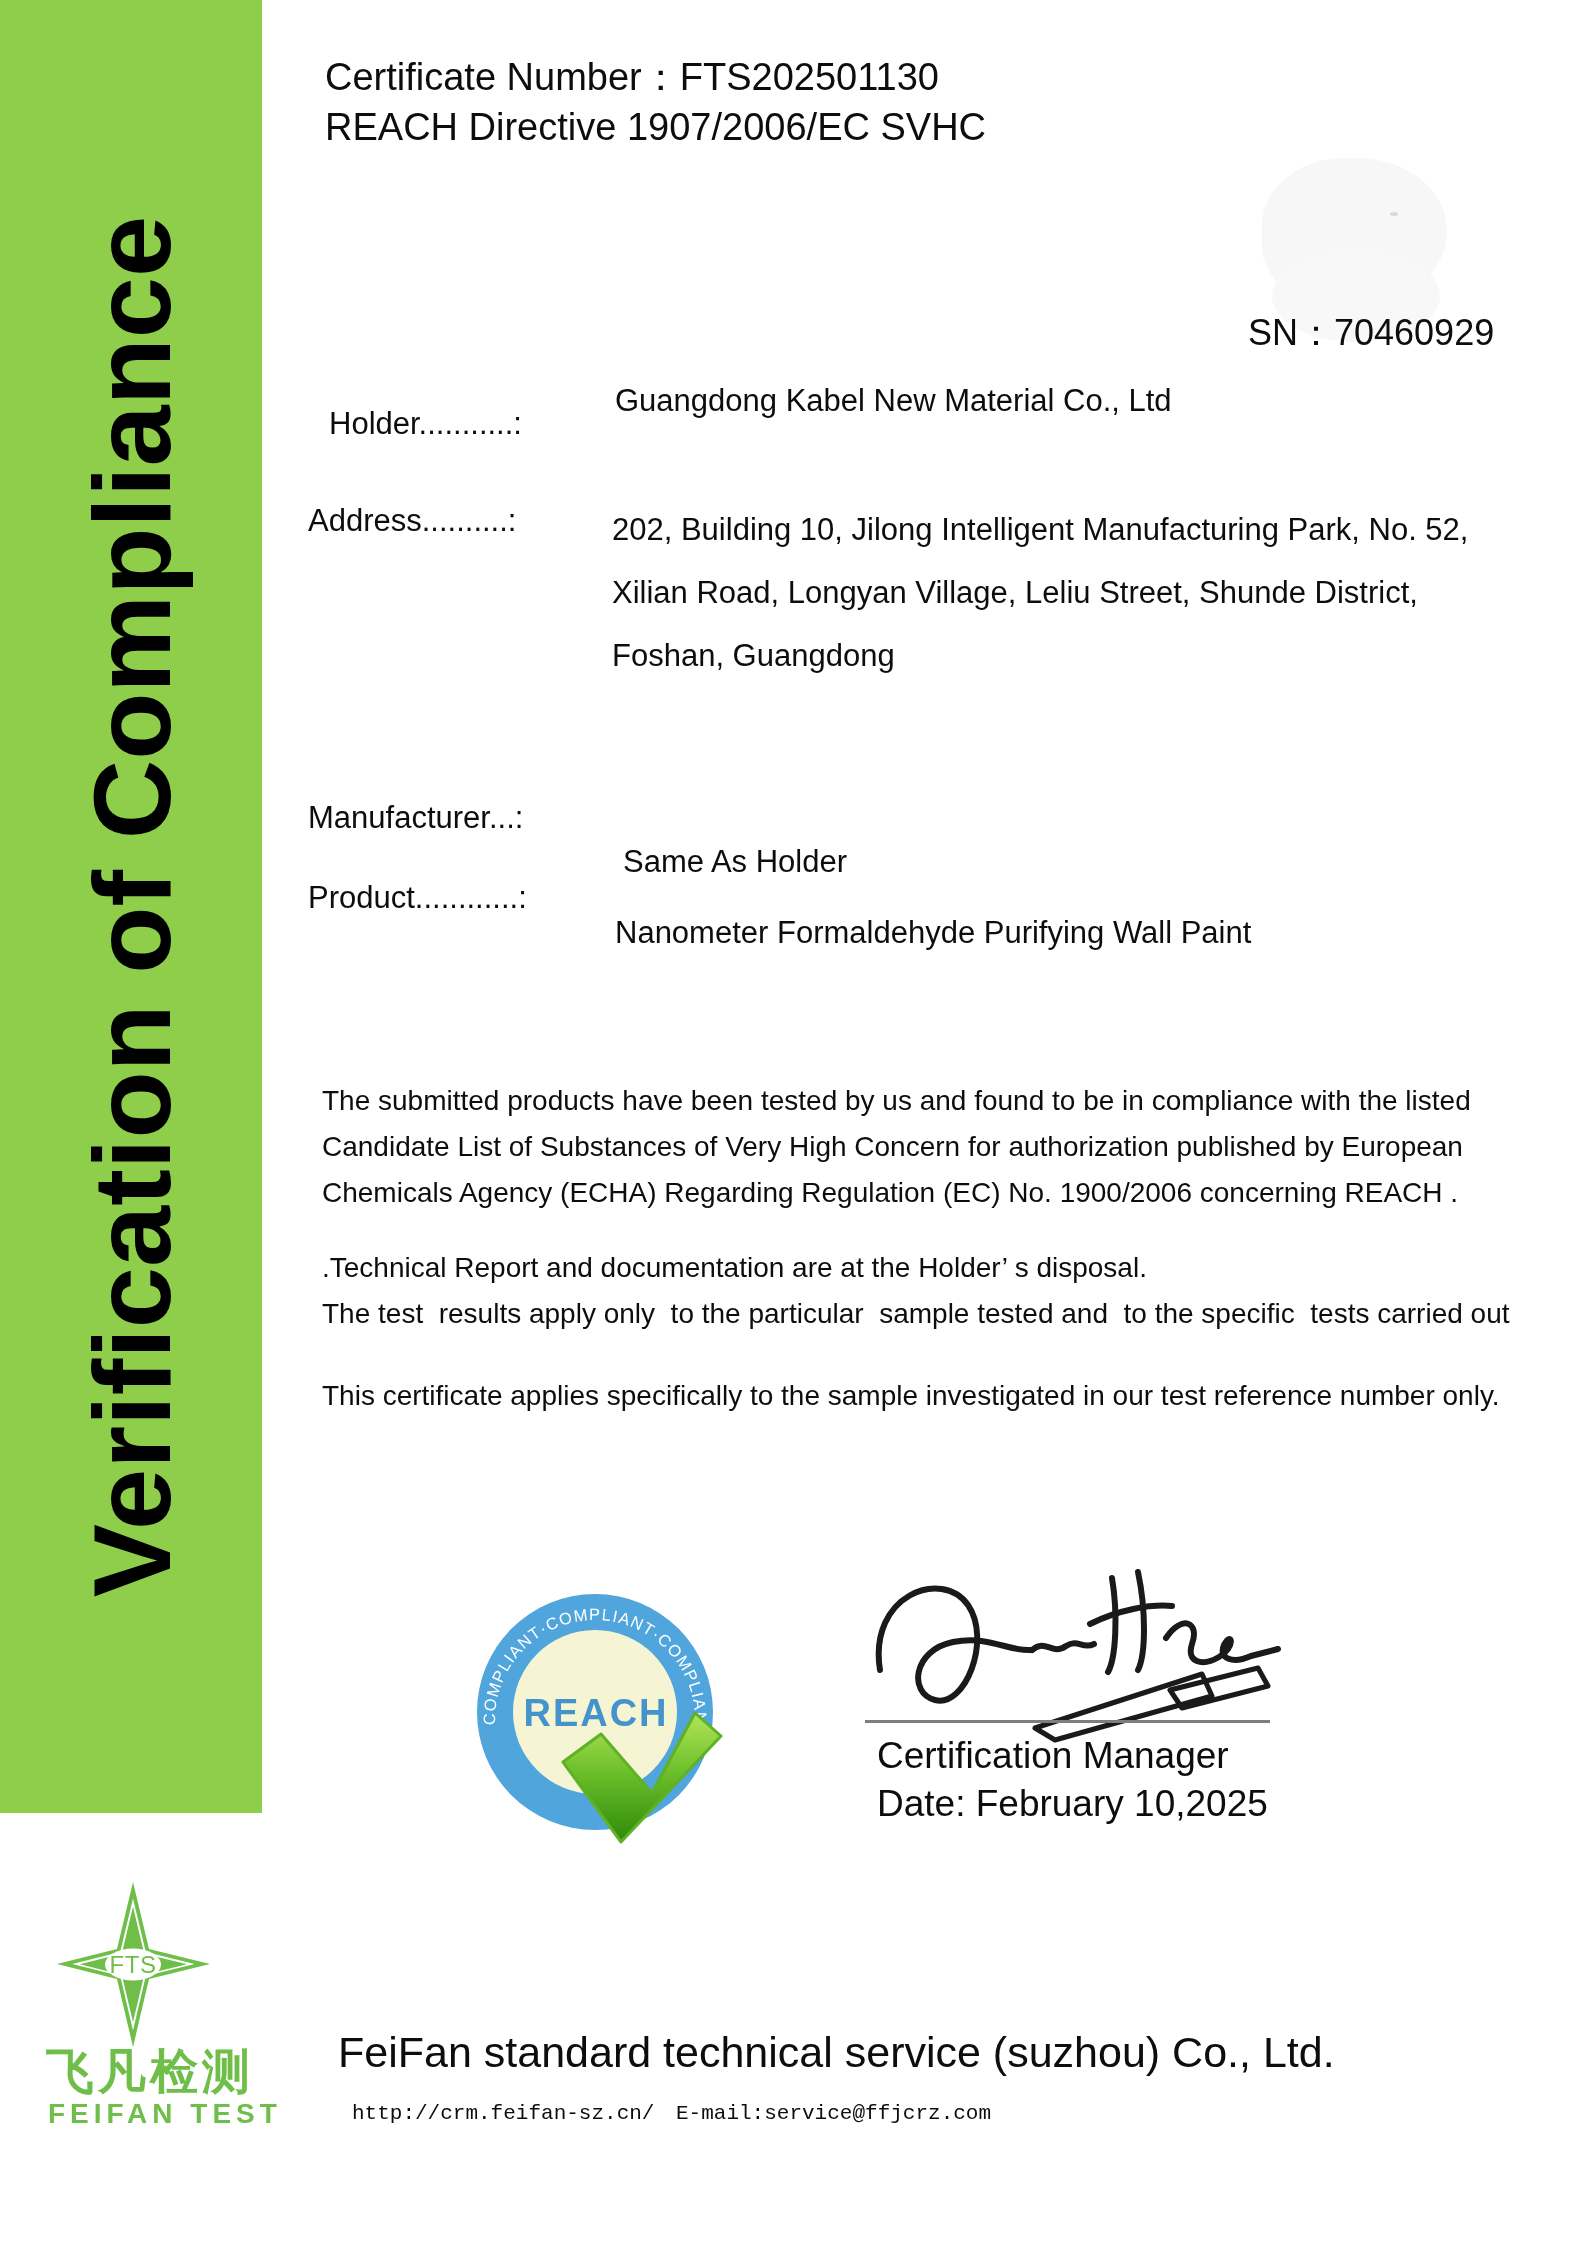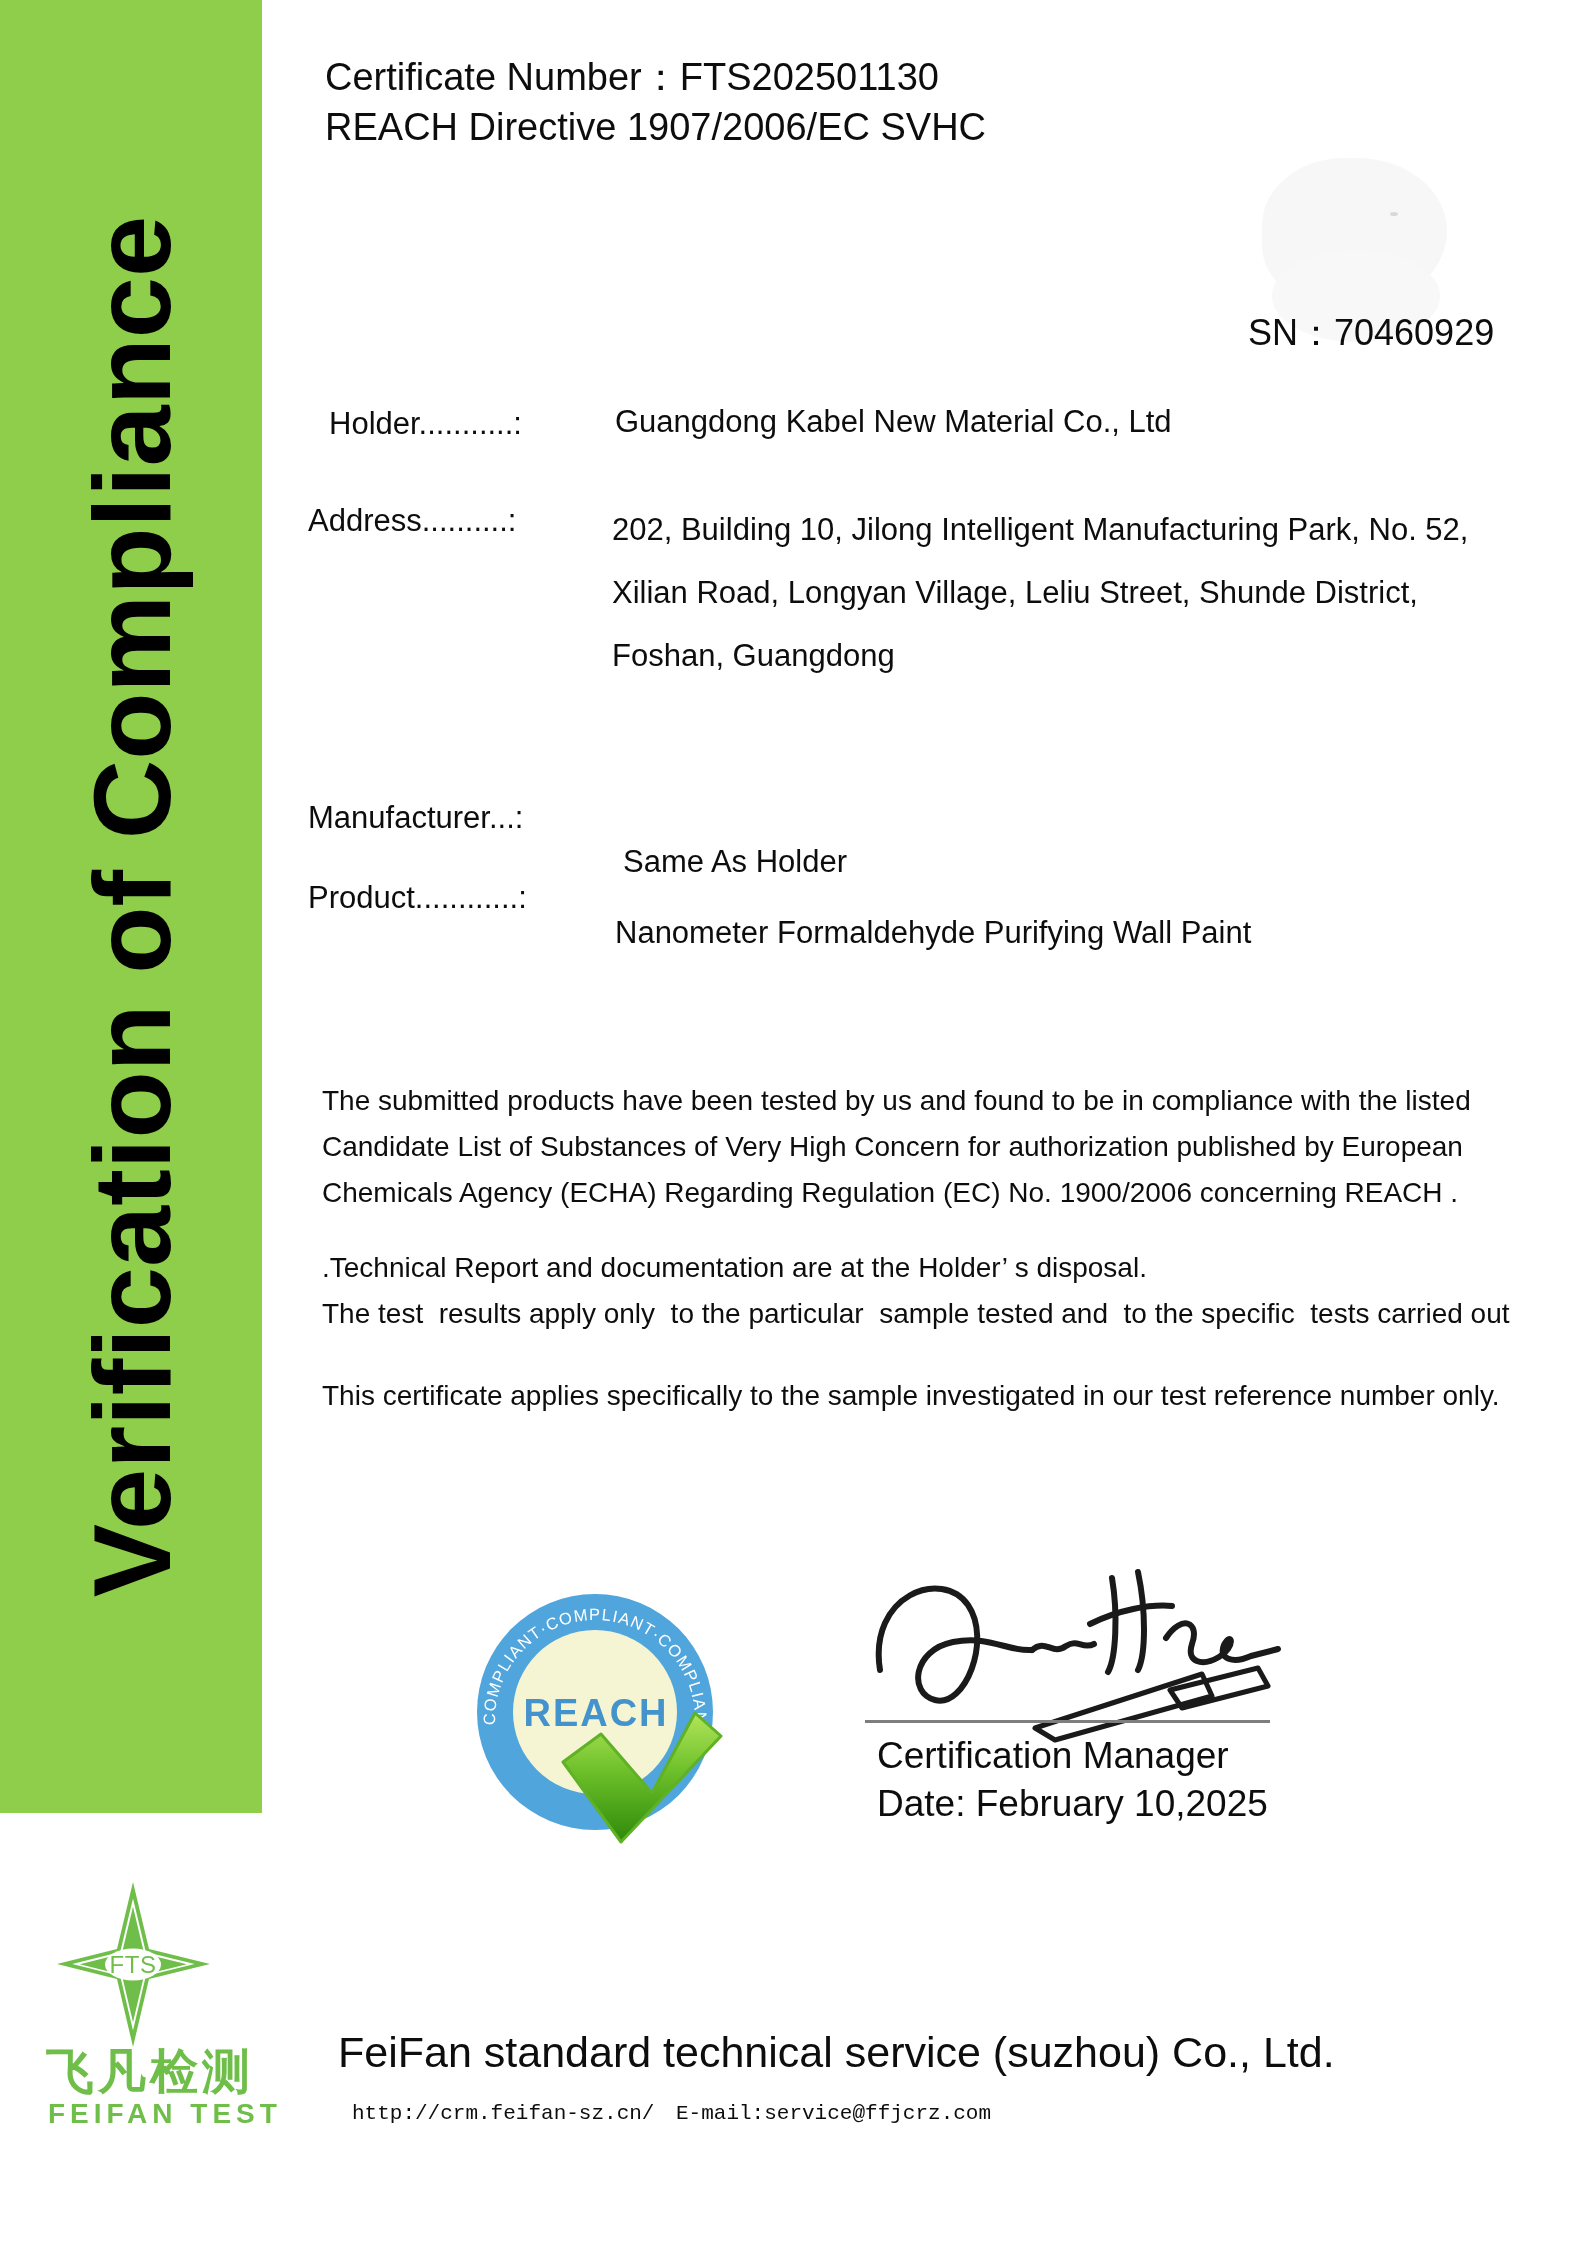--- a/index.html
+++ b/index.html
@@ -48,21 +48,21 @@
   <div class="wm2"></div>
   <div class="wmdot"></div>
 
   <div class="hdr">
     <div>Certificate Number：FTS202501130</div>
     <div>REACH Directive 1907/2006/EC SVHC</div>
   </div>
   <div class="sn">SN：70460929</div>
 
   <div class="lbl" style="left:317px;top:406px;margin-left:12px;">Holder...........:</div>
-  <div class="val" style="left:615px;top:404px;">Guangdong Kabel New Material Co., Ltd</div>
+  <div class="val" style="left:615px;top:383px;">Guangdong Kabel New Material Co., Ltd</div>
 
   <div class="lbl" style="left:308px;top:503px;">Address..........:</div>
   <div class="val addr-lines" style="left:612px;top:512px;">
     <div>202, Building 10, Jilong Intelligent Manufacturing Park, No. 52,</div>
     <div>Xilian Road, Longyan Village, Leliu Street, Shunde District,</div>
     <div>Foshan, Guangdong</div>
   </div>
 
   <div class="lbl" style="left:308px;top:800px;">Manufacturer...:</div>
   <div class="val" style="left:615px;top:844px;margin-left:8px;">Same As Holder</div>

